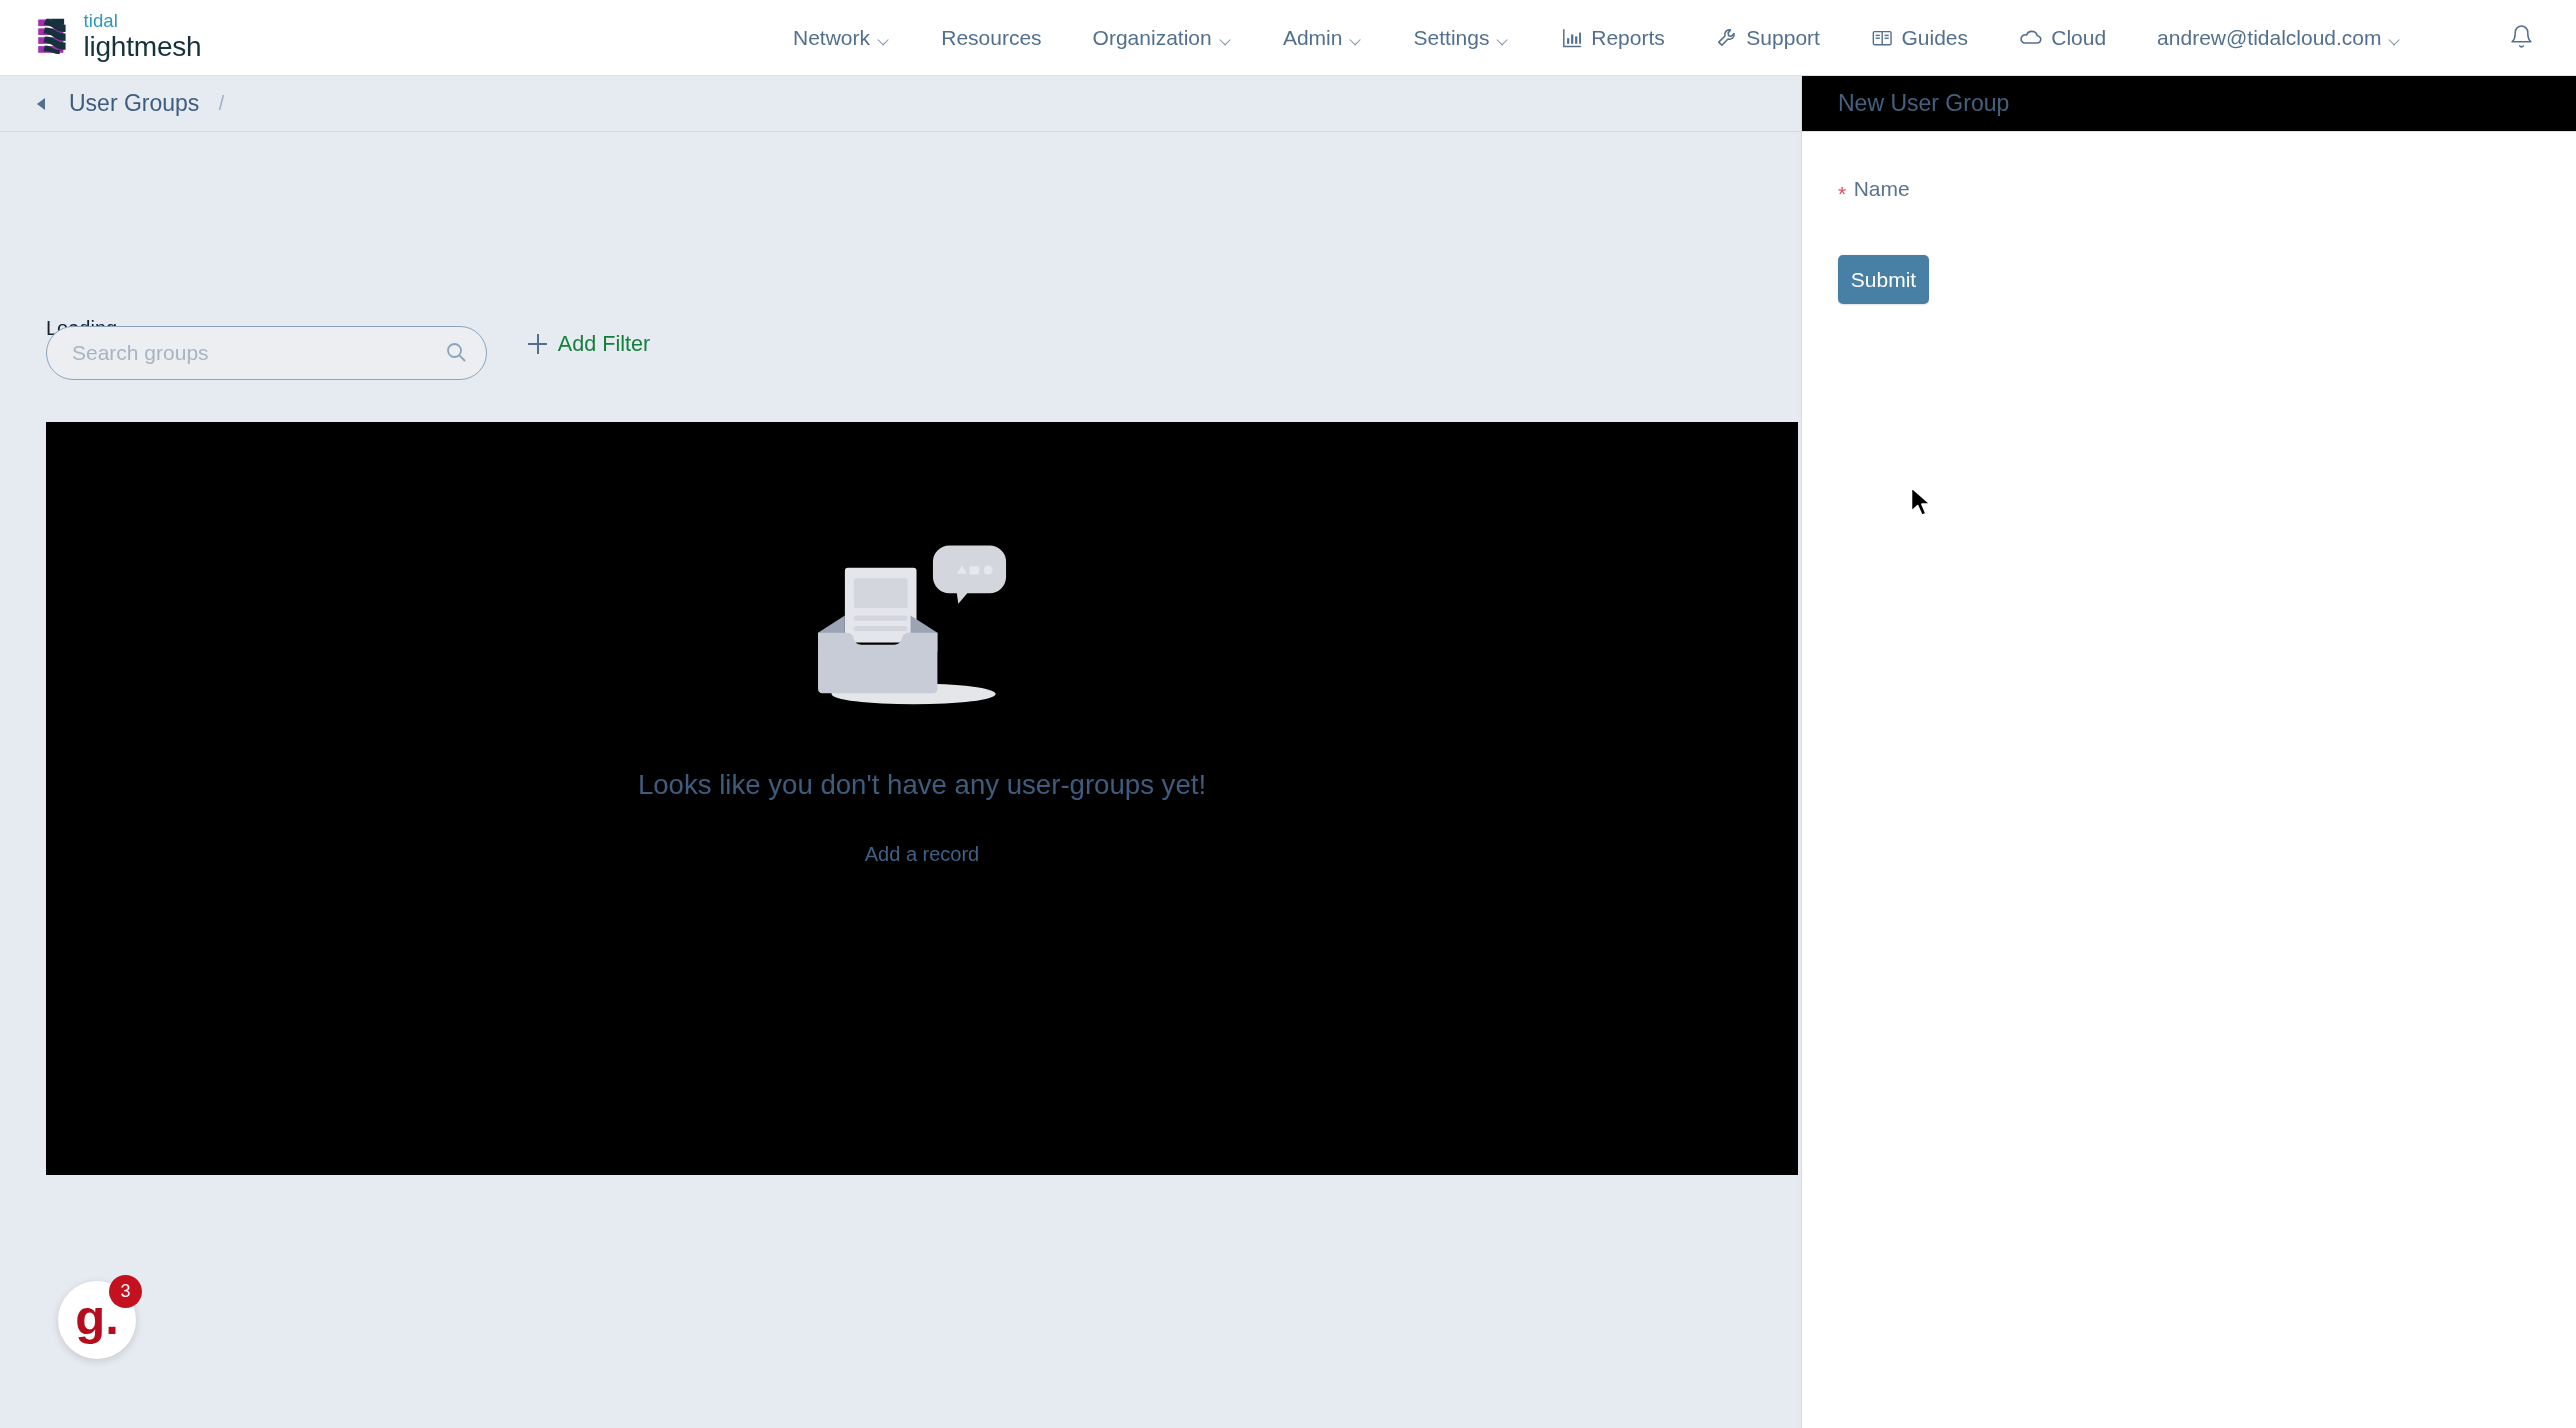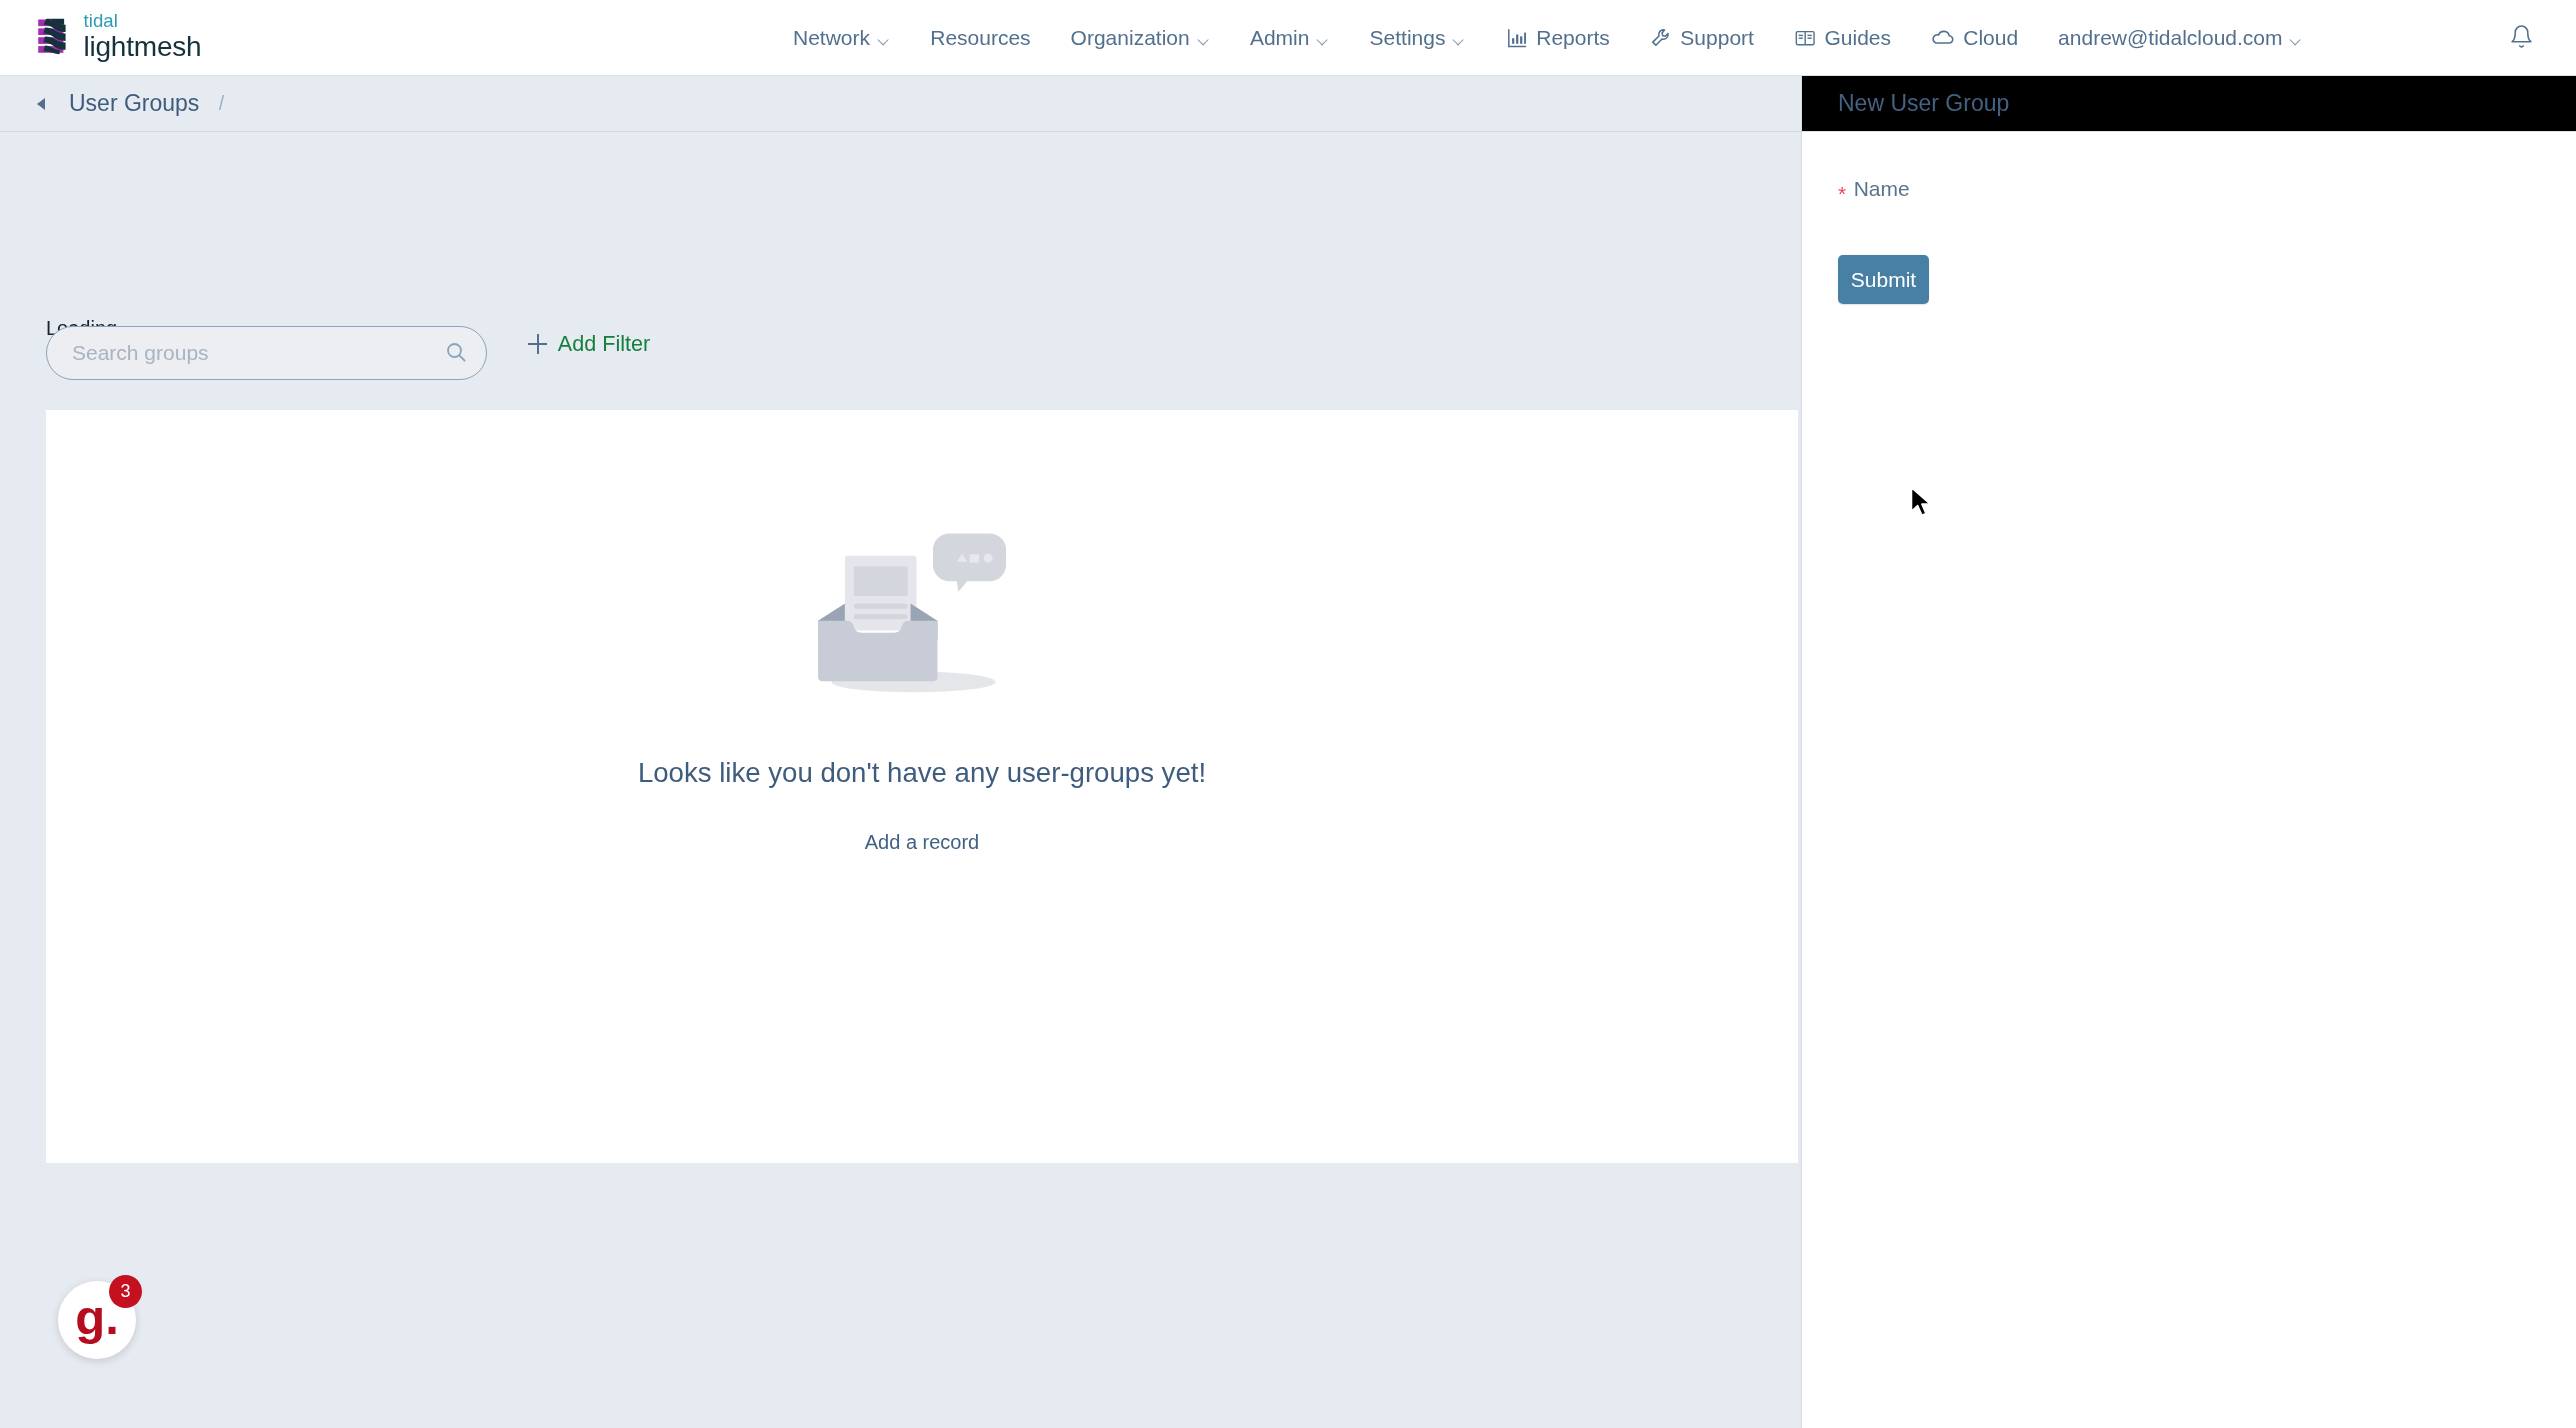--- a/index.html
+++ b/index.html
@@ -35,21 +35,21 @@
   }
   .brand-lightmesh {
     color: #16323c; font-size: 28px; letter-spacing: -0.2px;
     font-weight: 400;
   }
 
   .navitems {
     position: absolute;
     left: 775px; top: 0;
     height: 76px;
-    display: flex; align-items: center; gap: 4px;
+    display: flex; align-items: center; gap: 15px;
   }
   .navitem {
     display: flex; align-items: center; gap: 8.2px;
     padding: 0 18px;
     height: 76px;
     color: #52708e;
     font-size: 21px;
     cursor: pointer;
     white-space: nowrap;
   }
@@ -144,23 +144,23 @@
     width: 19.4px; height: 19.4px; display: inline-block;
   }
   .plusglyph::before, .plusglyph::after {
     content: ""; position: absolute; background: #52708e;
   }
   .plusglyph::before { left: 0; top: 9px; width: 19.4px; height: 1.5px; }
   .plusglyph::after { left: 9px; top: 0; width: 1.5px; height: 19.4px; }
 
   .card {
     position: absolute;
-    left: 46px; top: 277px;
+    left: 46px; top: 289px;
     width: 1752px; height: 753px;
-    background: #ffffff;
+    background: #000000;
   }
 
   .emptystate {
     position: absolute;
     left: 0; top: 0;
     width: 100%;
     text-align: center;
   }
   .illo { margin: 110px auto 0; display: block; }
   .empty-title {

